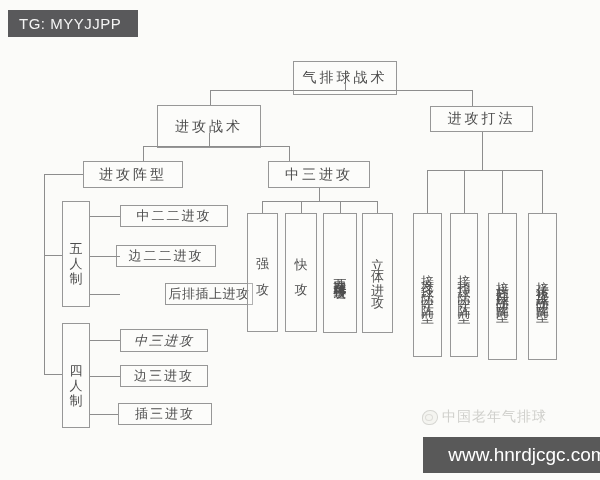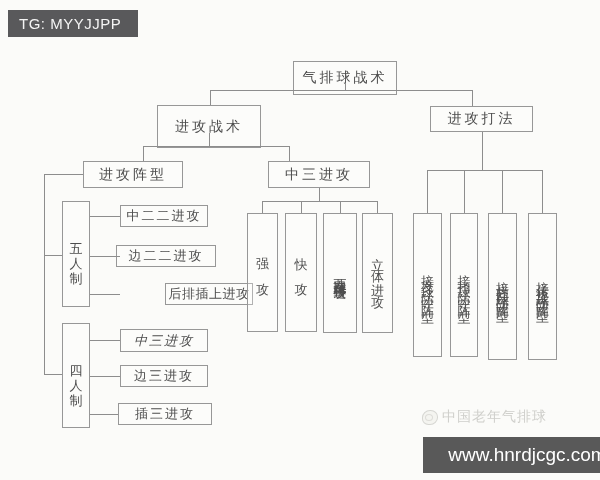--- a/index.html
+++ b/index.html
@@ -78,21 +78,21 @@
   <div class="node lvl" style="left:83px;top:161px;width:100px;height:27px;">进攻阵型</div>
   <div class="node lvl" style="left:268px;top:161px;width:102px;height:27px;">中三进攻</div>
 
   <div class="node v ls3v" style="left:62px;top:201px;width:28px;height:106px;">
     <span>五人制</span>
   </div>
   <div class="node v ls3v" style="left:62px;top:323px;width:28px;height:105px;">
     <span>四人制</span>
   </div>
 
-  <div class="node leaf" style="left:120px;top:205px;width:88px;height:22px;">中二二进攻</div>
+  <div class="node leaf" style="left:120px;top:205px;width:108px;height:22px;">中二二进攻</div>
   <div class="node leaf" style="left:116px;top:245px;width:100px;height:22px;">边二二进攻</div>
   <div class="node tight" style="left:120px;top:283px;width:88px;height:22px;">后排插上进攻</div>
 
   <div class="node leaf" style="left:120px;top:329px;width:88px;height:23px;font-style:italic;">中三进攻</div>
   <div class="node leaf" style="left:120px;top:365px;width:88px;height:22px;">边三进攻</div>
   <div class="node leaf" style="left:118px;top:403px;width:94px;height:22px;text-align:center;">插三进攻</div>
 
   <div class="node v ls2v" style="left:247px;top:213px;width:31px;height:119px;">
     <span>强攻</span>
   </div>

